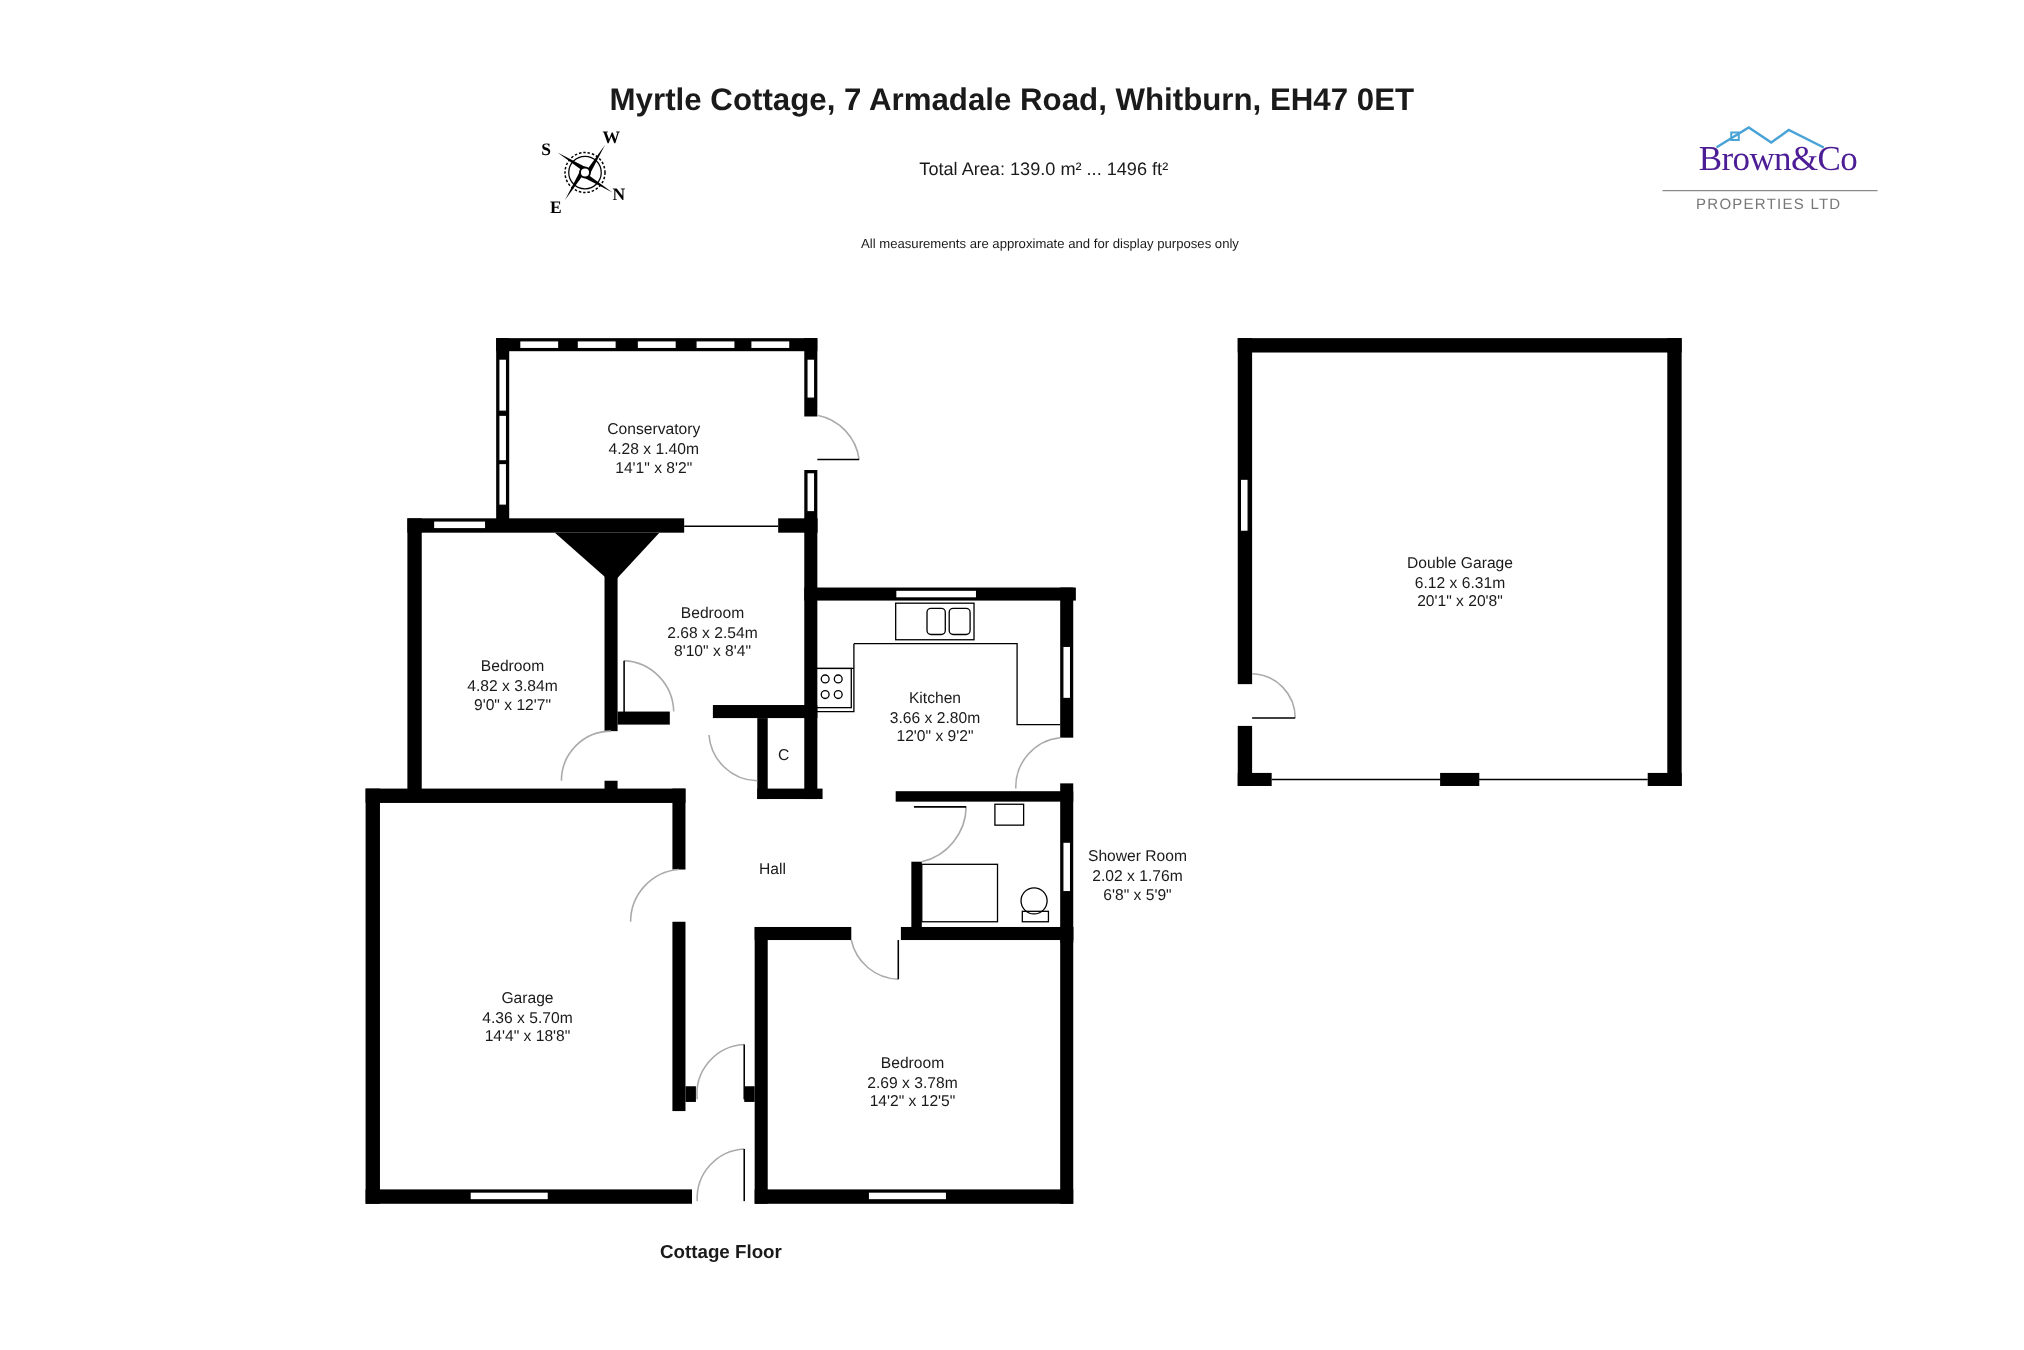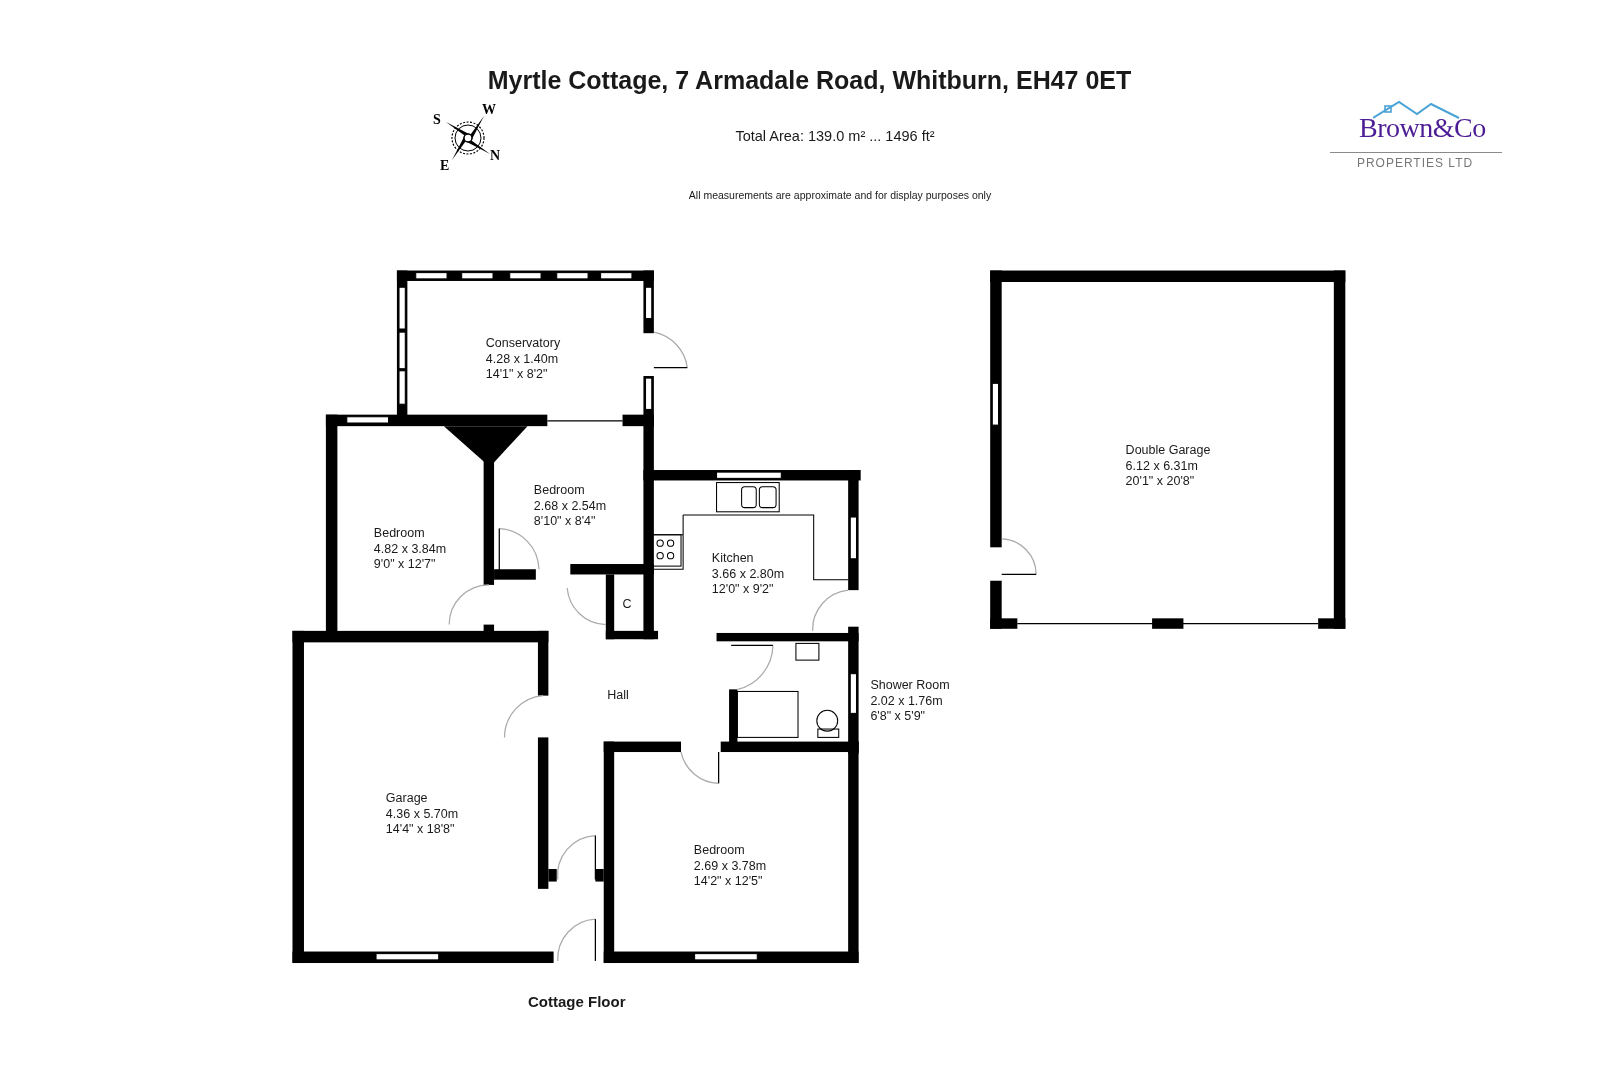--- a/index.html
+++ b/index.html
@@ -9,21 +9,21 @@
   #total-area { left:0; width:1670px; top:128px; text-align:center; font-size:14.5px; }
   #disclaimer { left:0; width:1680px; top:189px; text-align:center; font-size:10.5px; }
   #floor-label { left:528px; top:993px; font-size:15px; font-weight:bold; }
   #logo { left:1325px; top:100px; width:180px; height:75px; }
   #logo .brand { position:absolute; left:10px; top:12px; font-family:"Liberation Serif", serif; font-size:28px; color:#4c1d95; letter-spacing:-0.5px;margin-left:24px; }
   #logo .rule { position:absolute; left:5px; top:52px; width:172px; height:1px; background:#8a8a8a; }
   #logo .sub { position:absolute; left:0; width:180px; top:56px; text-align:center; font-size:12px; color:#777; letter-spacing:1px; }
   #logo svg { position:absolute; left:48px; top:0; }
   #compass { left:430px; top:100px; width:80px; height:80px; }
   #plan { left:0; top:0; }
-  .room-label { position:absolute; font-size:12.5px; line-height:15.5px; transform:translateX(-50%); white-space:nowrap; }
+  .room-label { position:absolute; text-align:center; font-size:12.5px; line-height:15.5px; transform:translateX(-50%); white-space:nowrap; }
   .room-label span { display:block; }
 </style>
 </head>
 <body>
 
 <div id="title" class="abs">Myrtle Cottage, 7 Armadale Road, Whitburn, EH47 0ET</div>
 <div id="total-area" class="abs">Total Area: 139.0 m² ... 1496 ft²</div>
 <div id="disclaimer" class="abs">All measurements are approximate and for display purposes only</div>
 
 <div id="compass" class="abs">

